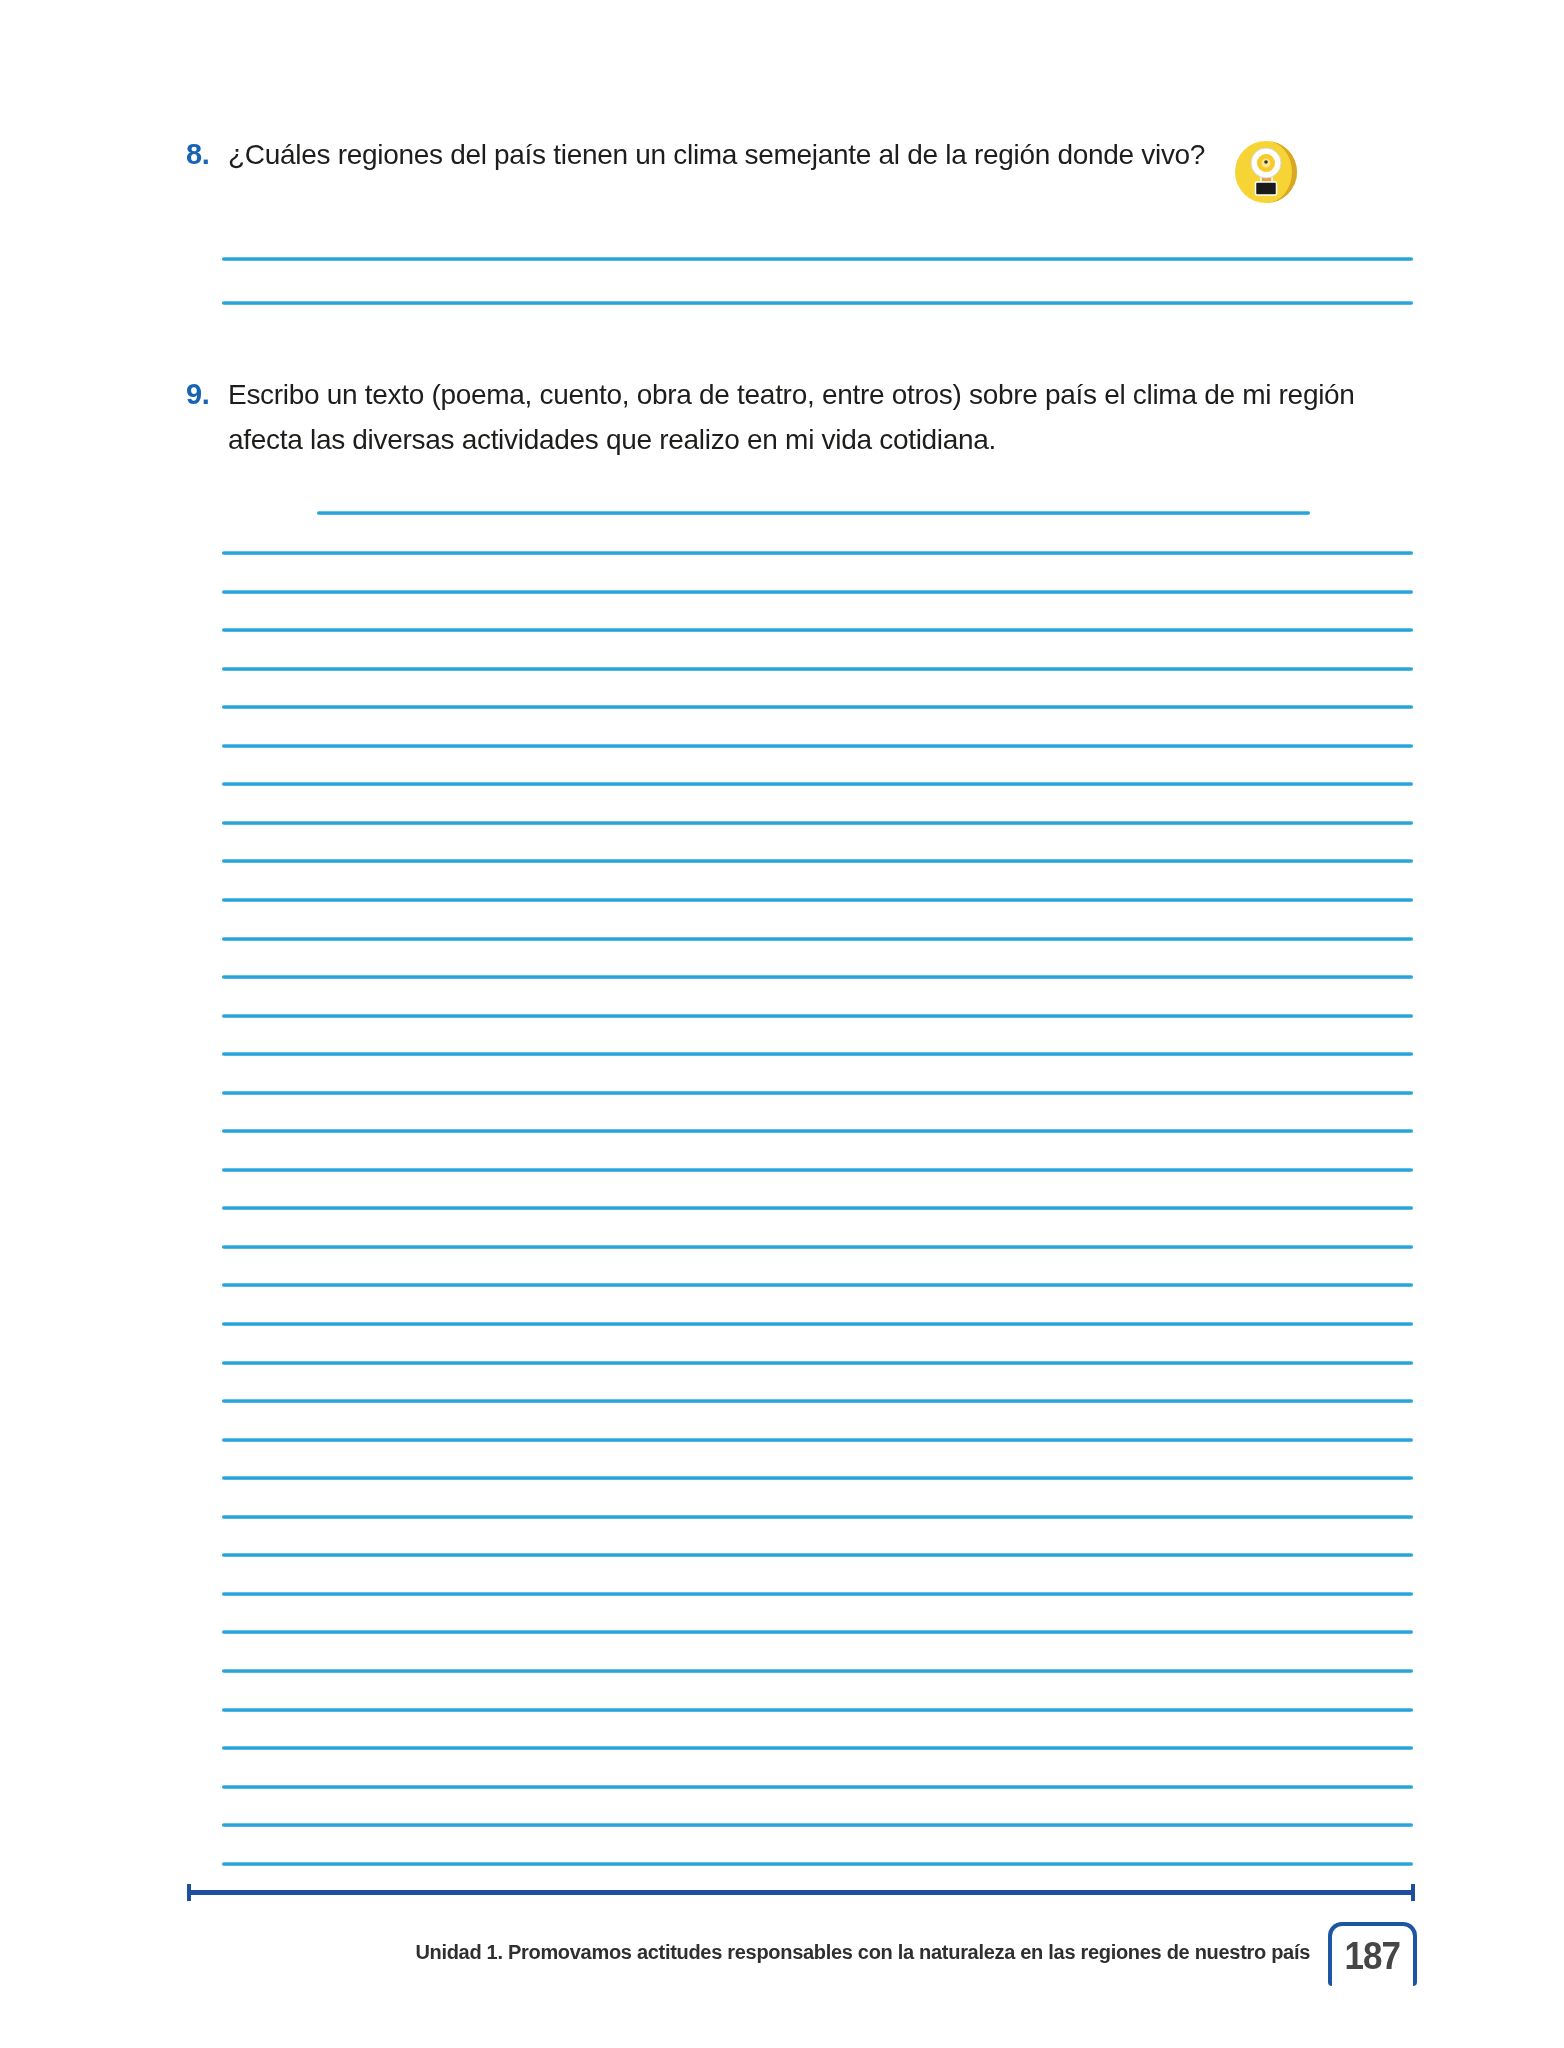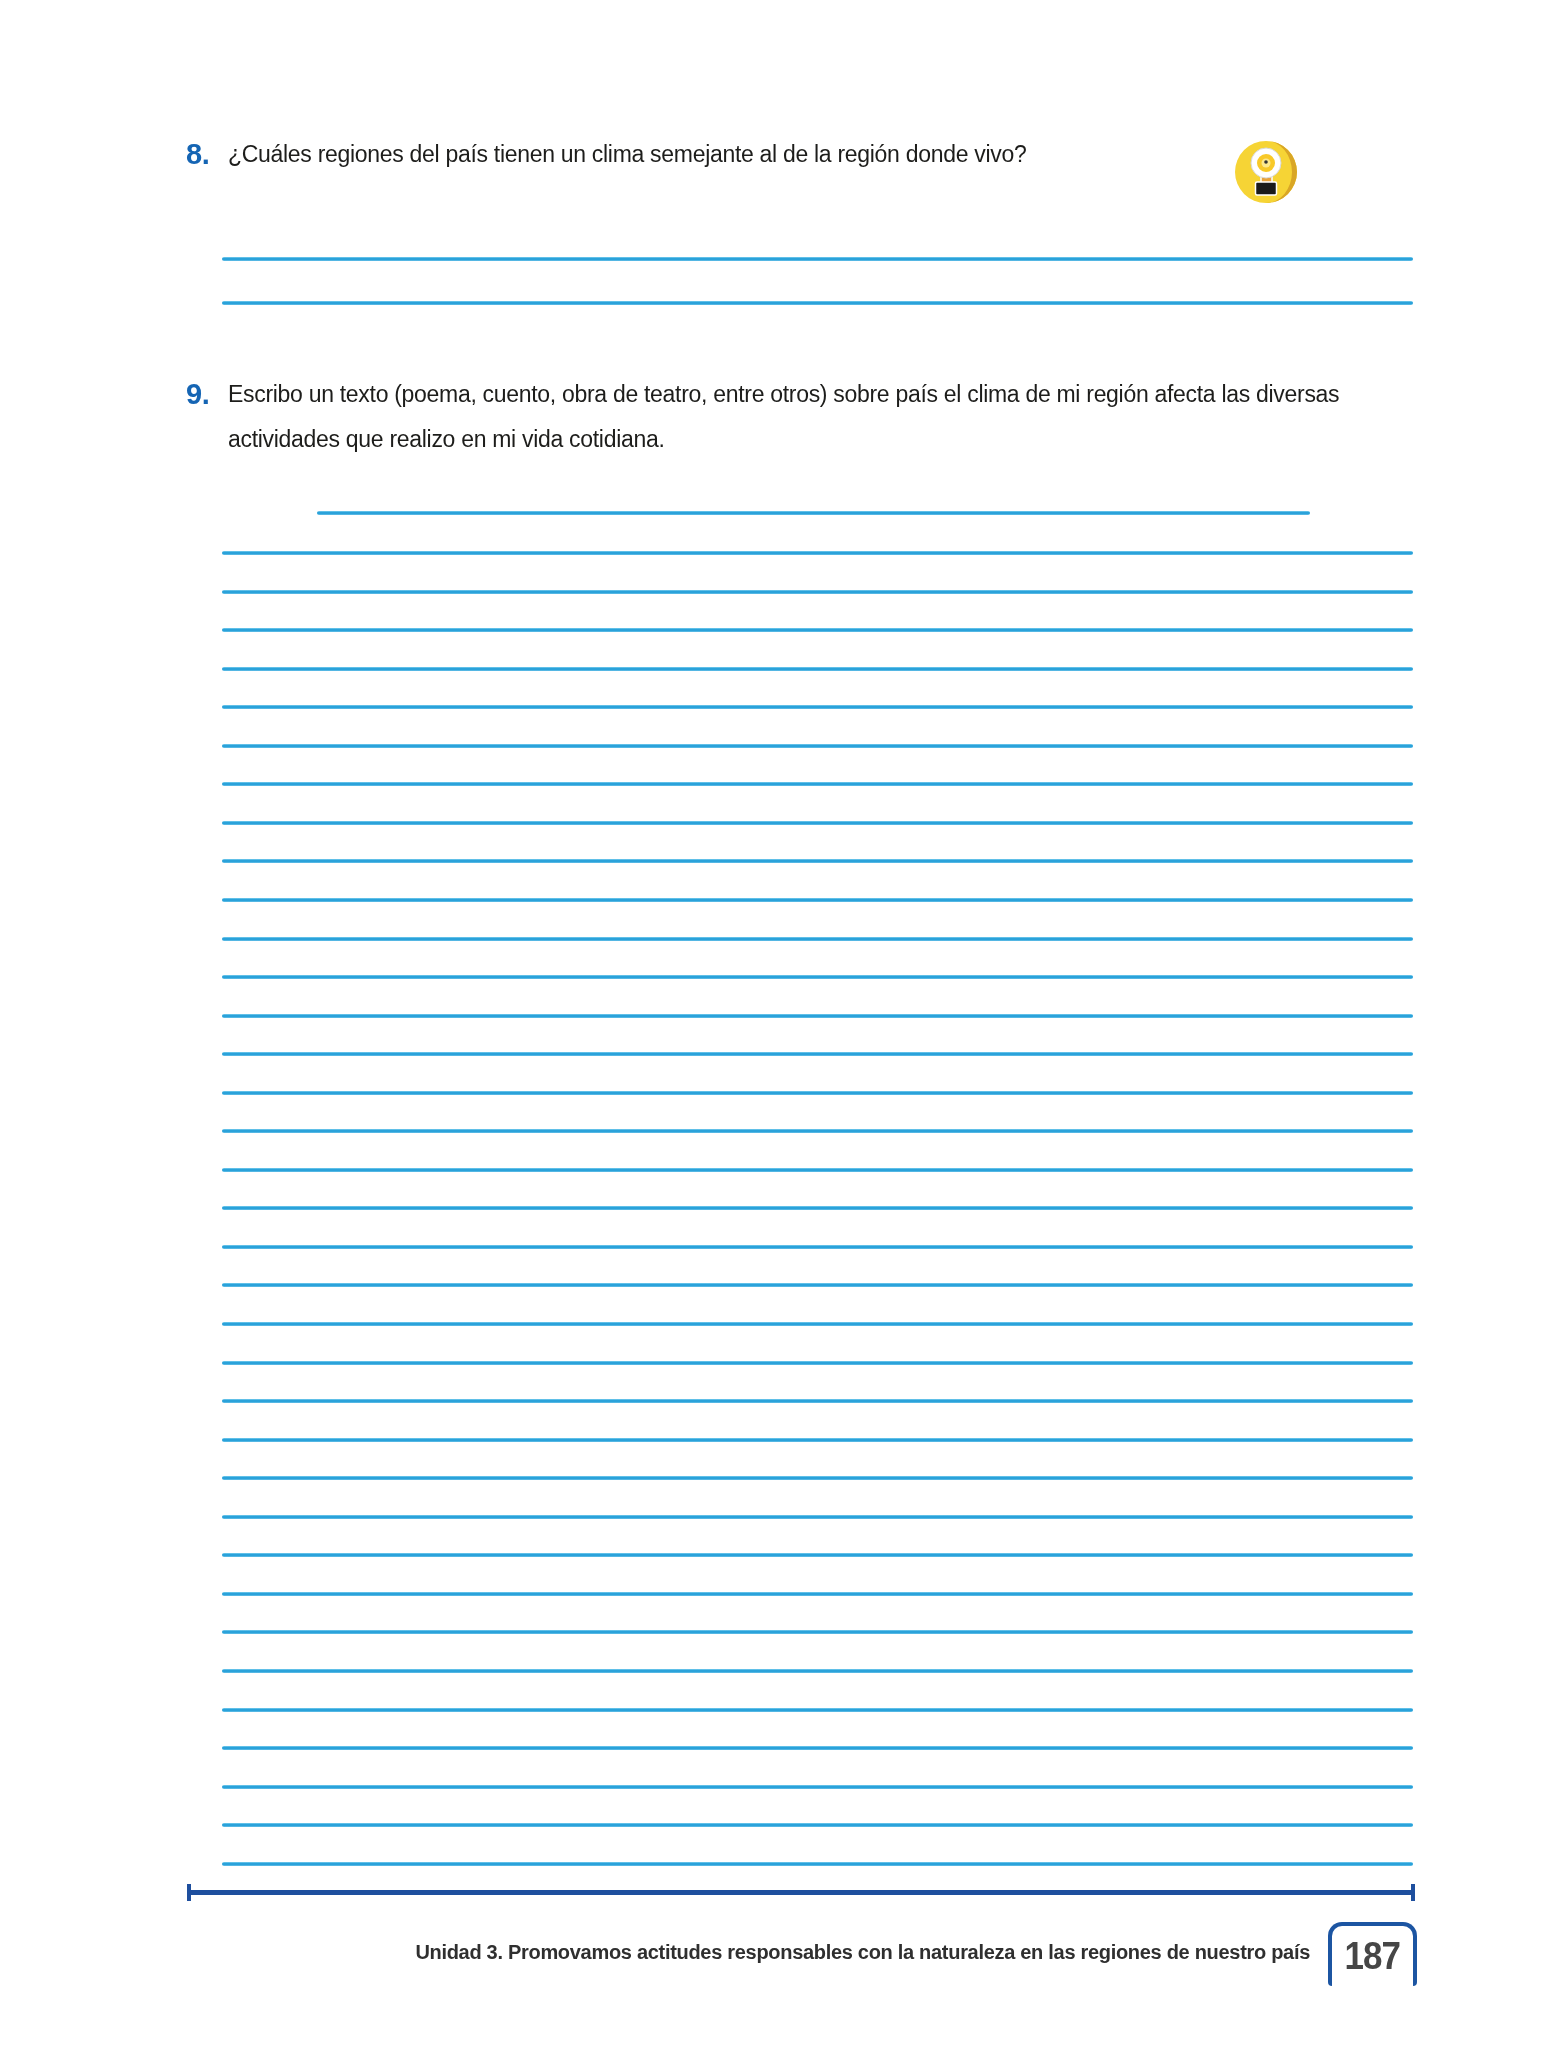--- a/index.html
+++ b/index.html
@@ -18,21 +18,21 @@
     overflow:hidden;
   }
   .question{
     position:absolute;left:186px;display:flex;align-items:flex-start;
   }
   .q-num{
     width:42px;flex-shrink:0;font-weight:bold;font-size:29px;line-height:45px;
     color:var(--question-number);letter-spacing:-0.4px;
   }
   .q-text{
-    font-size:23px;line-height:45px;letter-spacing:-0.3px;color:var(--body-text);
+    font-size:28px;line-height:45px;letter-spacing:-0.3px;color:var(--body-text);
   }
   #q8{top:132px;width:1120px;}
   #q8 .q-text{white-space:nowrap;}
   #q9{top:372px;width:1250px;}
   #q9 .q-text{width:1200px;}
   .hint-icon{
     position:absolute;left:1234px;top:140px;width:64px;height:64px;
   }
   .lines-box{position:absolute;}
   .rule-line{
@@ -133,16 +133,16 @@
     <div class="rule-line" style="top: 1079.4px;"></div>
     <div class="rule-line" style="top: 1117.95px;"></div>
     <div class="rule-line" style="top: 1156.5px;"></div>
     <div class="rule-line" style="top: 1195.05px;"></div>
     <div class="rule-line" style="top: 1233.6px;"></div>
     <div class="rule-line" style="top: 1272.15px;"></div>
     <div class="rule-line" style="top: 1310.7px;"></div>
   </div>
 
 <div class="footer-rule"></div>
-<div class="footer-caption">Unidad 3.  Promovamos actitudes responsables con la naturaleza en las regiones de nuestro país</div>
+<div class="footer-caption">Unidad 1.  Promovamos actitudes responsables con la naturaleza en las regiones de nuestro país</div>
 <div class="page-box">
   <span class="page-num">187</span>
 </div>
 
 </body></html>

